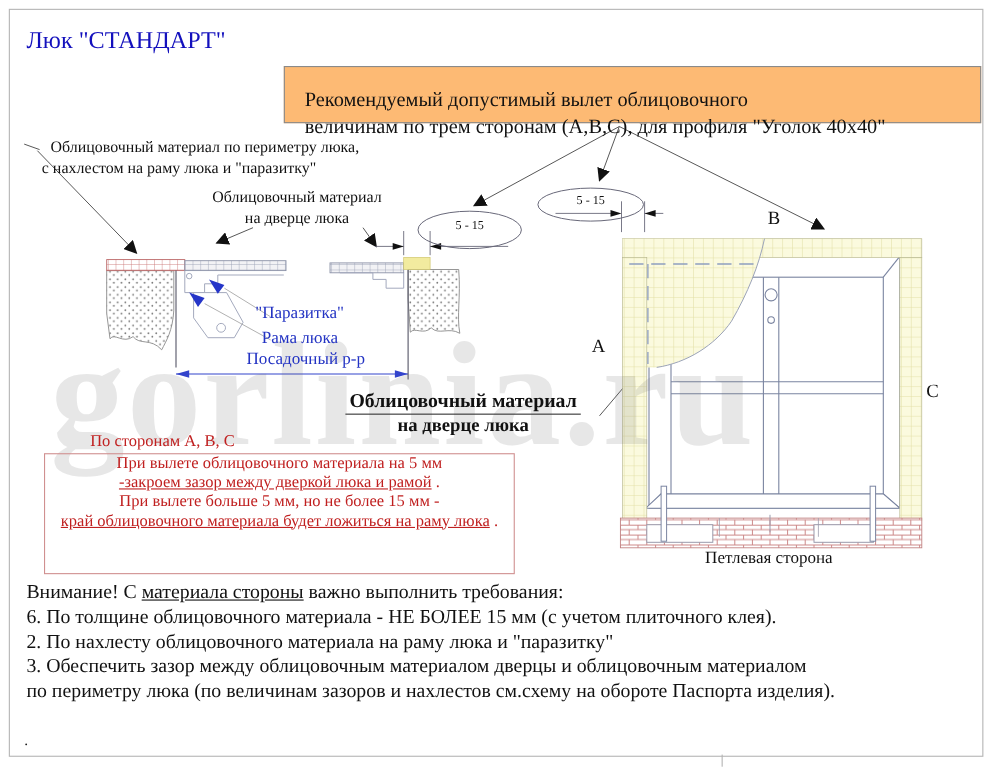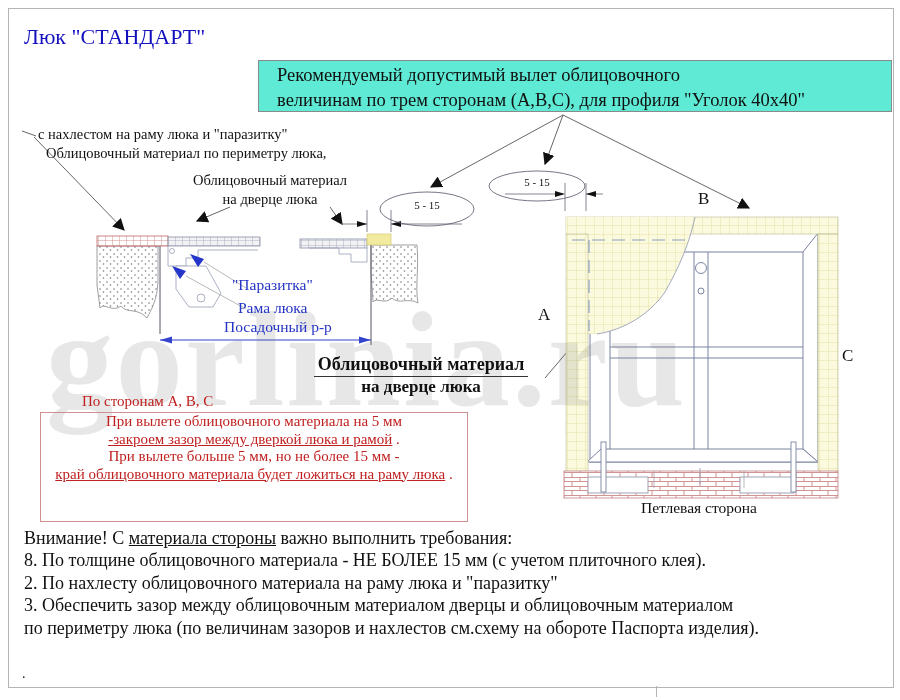--- a/index.html
+++ b/index.html
@@ -5,22 +5,22 @@
   html,body{margin:0;padding:0;background:#fff;}
   #page{position:relative;width:900px;height:700px;background:#fff;overflow:hidden;
         font-family:"Liberation Serif","DejaVu Serif",serif;color:#111;}
   #frame{position:absolute;left:8px;top:8px;right:6px;bottom:12px;border:1px solid #b4b4b4;z-index:0;}
   #diagram-svg{position:absolute;left:0;top:0;z-index:1;}
   .t{position:absolute;white-space:nowrap;z-index:3;}
   .wm{position:absolute;left:46px;top:282px;z-index:2;pointer-events:none;
       font-family:Liberation Serif, serif;font-weight:bold;
       font-size:135px;letter-spacing:2px;color:rgba(110,110,110,0.17);}
   .title{left:24px;top:24px;font-size:22px;color:#1310bd;}
-  .recbox{left:258px;top:60px;width:634px;height:52px;border:1px solid #8a8a8a;background:#5eead4;
-          font-size:18.5px;line-height:25px;padding:2px 0 0 18px;box-sizing:border-box;}
+  .recbox{left:258px;top:60px;width:634px;height:52px;border:1px solid #8a8a8a;background:#fdba74;
+          font-size:18.5px;line-height:25px;padding:18px 0 0 18px;box-sizing:border-box;}
   .lbl{font-size:14.5px;line-height:19px;}
   .blue{color:#2333c3;font-size:15.5px;}
   .dim{font-size:11px;width:54px;text-align:center;}
   .letter{font-size:17px;}
   .boldlbl{left:296px;top:354px;width:250px;text-align:center;font-weight:bold;color:#111;}
   .boldlbl .u1{font-size:18px;border-bottom:1px solid #333;display:inline-block;padding:0 4px 1px 4px;}
   .boldlbl .u2{font-size:17px;}
   .rednote{color:#c02020;}
   .redbox{left:40px;top:412px;width:428px;height:110px;border:1px solid #d09090;box-sizing:border-box;
           text-align:center;font-size:15px;line-height:17.5px;}
@@ -165,22 +165,22 @@
   <div class="wm">gorlinia.ru</div>
 
   <div class="t title">Люк "СТАНДАРТ"</div>
 
   <div class="t recbox">
     <div>Рекомендуемый допустимый вылет облицовочного</div>
     <div>величинам по трем сторонам (А,В,С), для профиля "Уголок 40х40"</div>
   </div>
 
   <div class="t lbl" style="left:38px;top:125px;">
+    <div style="padding-left:8px;">Облицовочный материал по периметру люка,</div>
     <div>с нахлестом на раму люка и "паразитку"</div>
-    <div style="padding-left:8px;">Облицовочный материал по периметру люка,</div>
   </div>
 
   <div class="t lbl" style="left:175px;top:171px;width:190px;text-align:center;">
     <div>Облицовочный материал</div>
     <div>на дверце люка</div>
   </div>
 
   <div class="t dim" style="left:400px;top:199px;">5 - 15</div>
   <div class="t dim" style="left:510px;top:176px;">5 - 15</div>
 
@@ -203,20 +203,20 @@
 
   <div class="t rednote redbox">
     <div>При вылете облицовочного материала  на 5 мм</div>
     <div><span class="ul">-закроем зазор между дверкой люка и рамой</span><span> .</span></div>
     <div>При вылете больше 5 мм, но не более 15 мм -</div>
     <div><span class="ul">край облицовочного материала будет ложиться на раму люка</span><span> .</span></div>
   </div>
 
   <div class="t notes">
     <div><span>Внимание! С </span><span class="ul">материала стороны</span><span> важно выполнить требования:</span></div>
-    <div>8. По толщине облицовочного материала - НЕ БОЛЕЕ 15 мм (с учетом плиточного клея).</div>
+    <div>6. По толщине облицовочного материала - НЕ БОЛЕЕ 15 мм (с учетом плиточного клея).</div>
     <div>2. По нахлесту облицовочного материала на раму люка и "паразитку"</div>
     <div>3. Обеспечить зазор между облицовочным материалом дверцы и облицовочным материалом</div>
     <div> по периметру люка (по величинам зазоров и нахлестов см.схему на обороте Паспорта изделия).</div>
   </div>
 
   <div class="t" style="left:22px;top:666px;font-size:14px;">.</div>
 </div>
 
 </body></html>

